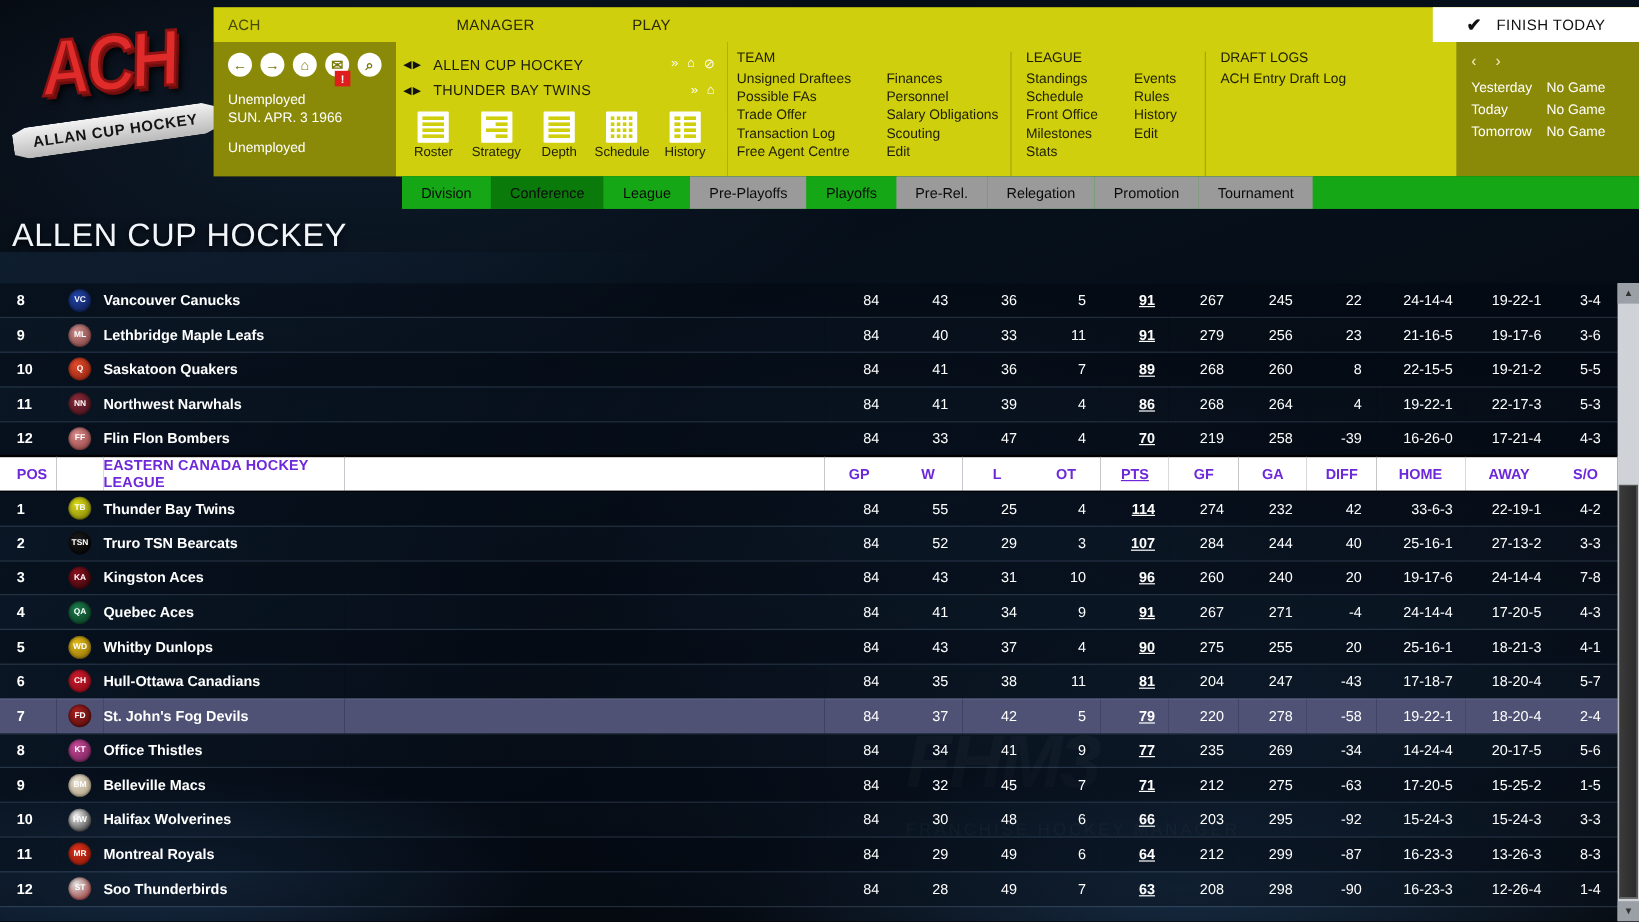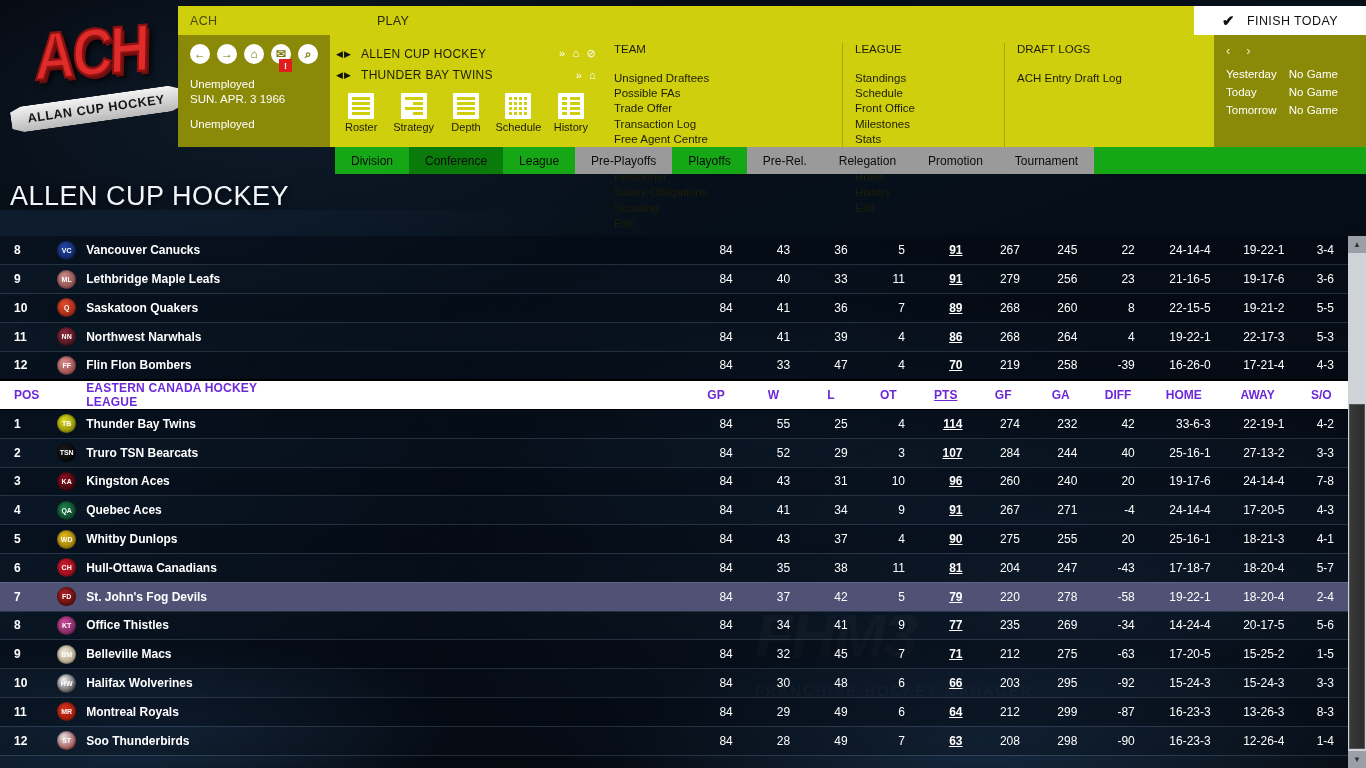--- a/index.html
+++ b/index.html
@@ -145,22 +145,22 @@
   .iconbtn.history .gl i { height:3px; }
 
   .panel .col-links {
     flex:1; background:#cfcf0e; padding:8px 0 0 8px; display:flex;
     font-size:11.5px; color:#1e1e04;
   }
   .linkgroup { padding-right:10px; }
   .linkgroup.team { width:228px; }
   .linkgroup.league { width:162px; border-left:1px solid #a7a70b; padding-left:12px; }
   .linkgroup.draft { width:210px; border-left:1px solid #a7a70b; padding-left:12px; }
-  .linkgroup h4 { font-size:11.5px; font-weight:normal; margin-bottom:16px; }
-  .linkcols { display:flex; gap:8px;flex-direction:column; }
+  .linkgroup h4 { font-size:11.5px; font-weight:normal; margin-bottom:4px; }
+  .linkcols { display:flex; gap:24px; }
   .linkcols ul { list-style:none; }
   .linkcols li { line-height:15.2px; white-space:nowrap; }
   .linkgroup.team .linkcols ul:first-child { width:110px; }
   .linkgroup.league .linkcols ul:first-child { width:66px; }
 
   .panel .col-date {
     width:176px; background:#8a8a08; padding:8px 0 0 12px; color:#fff;
   }
   .col-date .dnav { display:flex; gap:16px; font-size:13px; margin-bottom:8px; color:#efefc0; }
   .col-date table { border-collapse:collapse; font-size:11.5px; }
@@ -260,20 +260,21 @@
 
   <div class="ach-logo">
     <span class="ach-text">ACH</span>
     <div class="ribbon">
       <span>ALLAN CUP HOCKEY</span>
     </div>
   </div>
 
   <div class="menubar">
     <div class="mi app">ACH</div>
+    <div class="mi manager">MANAGER</div>
     <div class="mi play">PLAY</div>
     <div class="spacer"></div>
     <div class="finish-today">
       <span class="chk">✔</span>
       <span>FINISH TODAY</span>
     </div>
   </div>
 
   <div class="panel">
 

